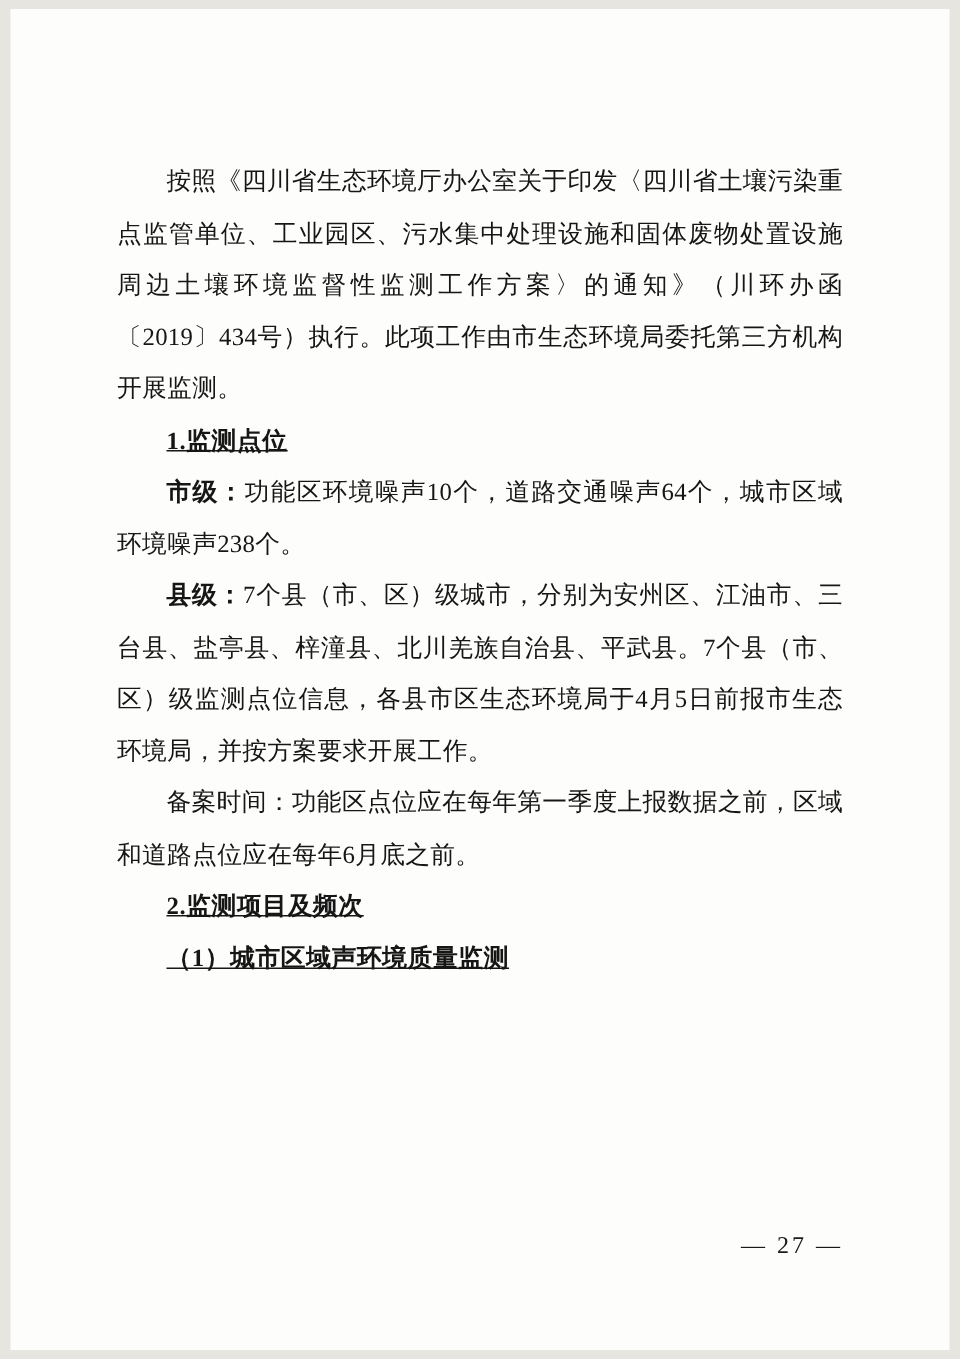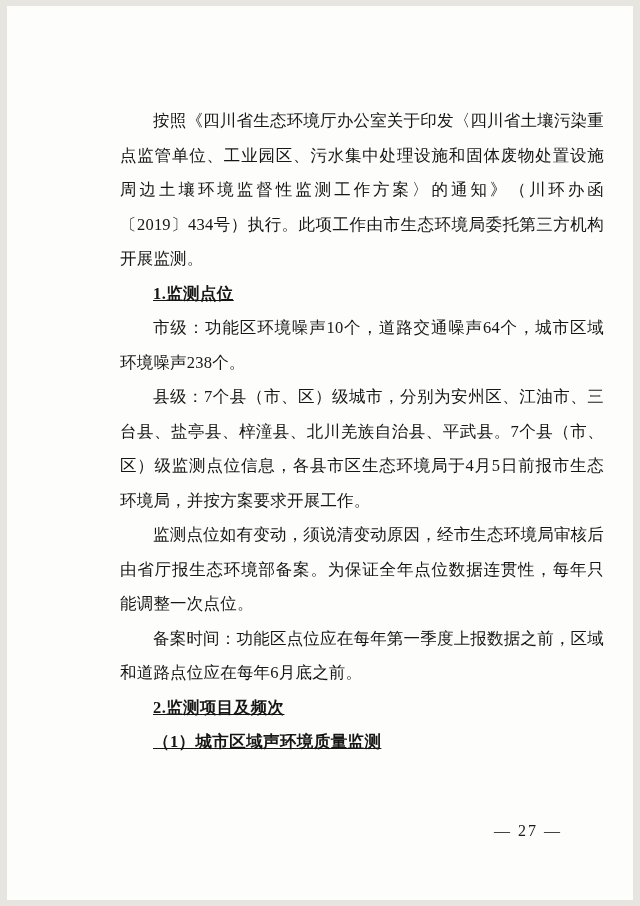--- a/index.html
+++ b/index.html
@@ -13,21 +13,21 @@
     font-family: "Liberation Serif", "DejaVu Serif", serif;
     color: #1a1a1a;
     overflow: hidden;
   }
   .page {
     position: relative;
     width: 640px;
     height: 906px;
     background: #fdfdfb;
     box-sizing: border-box;
-    padding: 104px 78px 0 120px;
+    padding: 104px 78px 0 78px;
   }
   .doc-body {
     width: 484px;
   }
   p {
     margin: 0;
     font-size: 16.5px;
     line-height: 34.5px;
     text-align: justify;
     text-justify: inter-ideograph;
@@ -42,21 +42,21 @@
     text-indent: 2em;
     letter-spacing: 0.6px;
   }
   .sub-heading {
     font-weight: bold;
     text-indent: 2em;
     letter-spacing: 0.4px;
     text-decoration: underline;
   }
   .lead-bold {
-    font-weight: normal;
+    font-weight: bold;
   }
   .footer {
     position: absolute;
     left: 0;
     right: 78px;
     bottom: 66px;
     text-align: right;
     font-size: 16px;
     letter-spacing: 2px;
     color: #1a1a1a;
@@ -83,21 +83,20 @@
 
     <p class="indent">按照《四川省生态环境厅办公室关于印发〈四川省土壤污染重点监管单位、工业园区、污水集中处理设施和固体废物处置设施周边土壤环境监督性监测工作方案〉的通知》（川环办函〔2019〕434号）执行。此项工作由市生态环境局委托第三方机构开展监测。</p>
 
 
     <p class="sub-heading">1.监测点位</p>
 
     <p class="indent"><span class="lead-bold">市级：</span><span>功能区环境噪声10个，道路交通噪声64个，城市区域环境噪声238个。</span></p>
 
     <p class="indent"><span class="lead-bold">县级：</span><span>7个县（市、区）级城市，分别为安州区、江油市、三台县、盐亭县、梓潼县、北川羌族自治县、平武县。7个县（市、区）级监测点位信息，各县市区生态环境局于4月5日前报市生态环境局，并按方案要求开展工作。</span></p>
 
-    <p class="indent">监测点位如有变动，须说清变动原因，经市生态环境局审核后由省厅报生态环境部备案。为保证全年点位数据连贯性，每年只能调整一次点位。</p>
 
     <p class="indent">备案时间：功能区点位应在每年第一季度上报数据之前，区域和道路点位应在每年6月底之前。</p>
 
     <p class="sub-heading">2.监测项目及频次</p>
 
     <p class="sub-heading">（1）城市区域声环境质量监测</p>
 
 
   </div>
 

